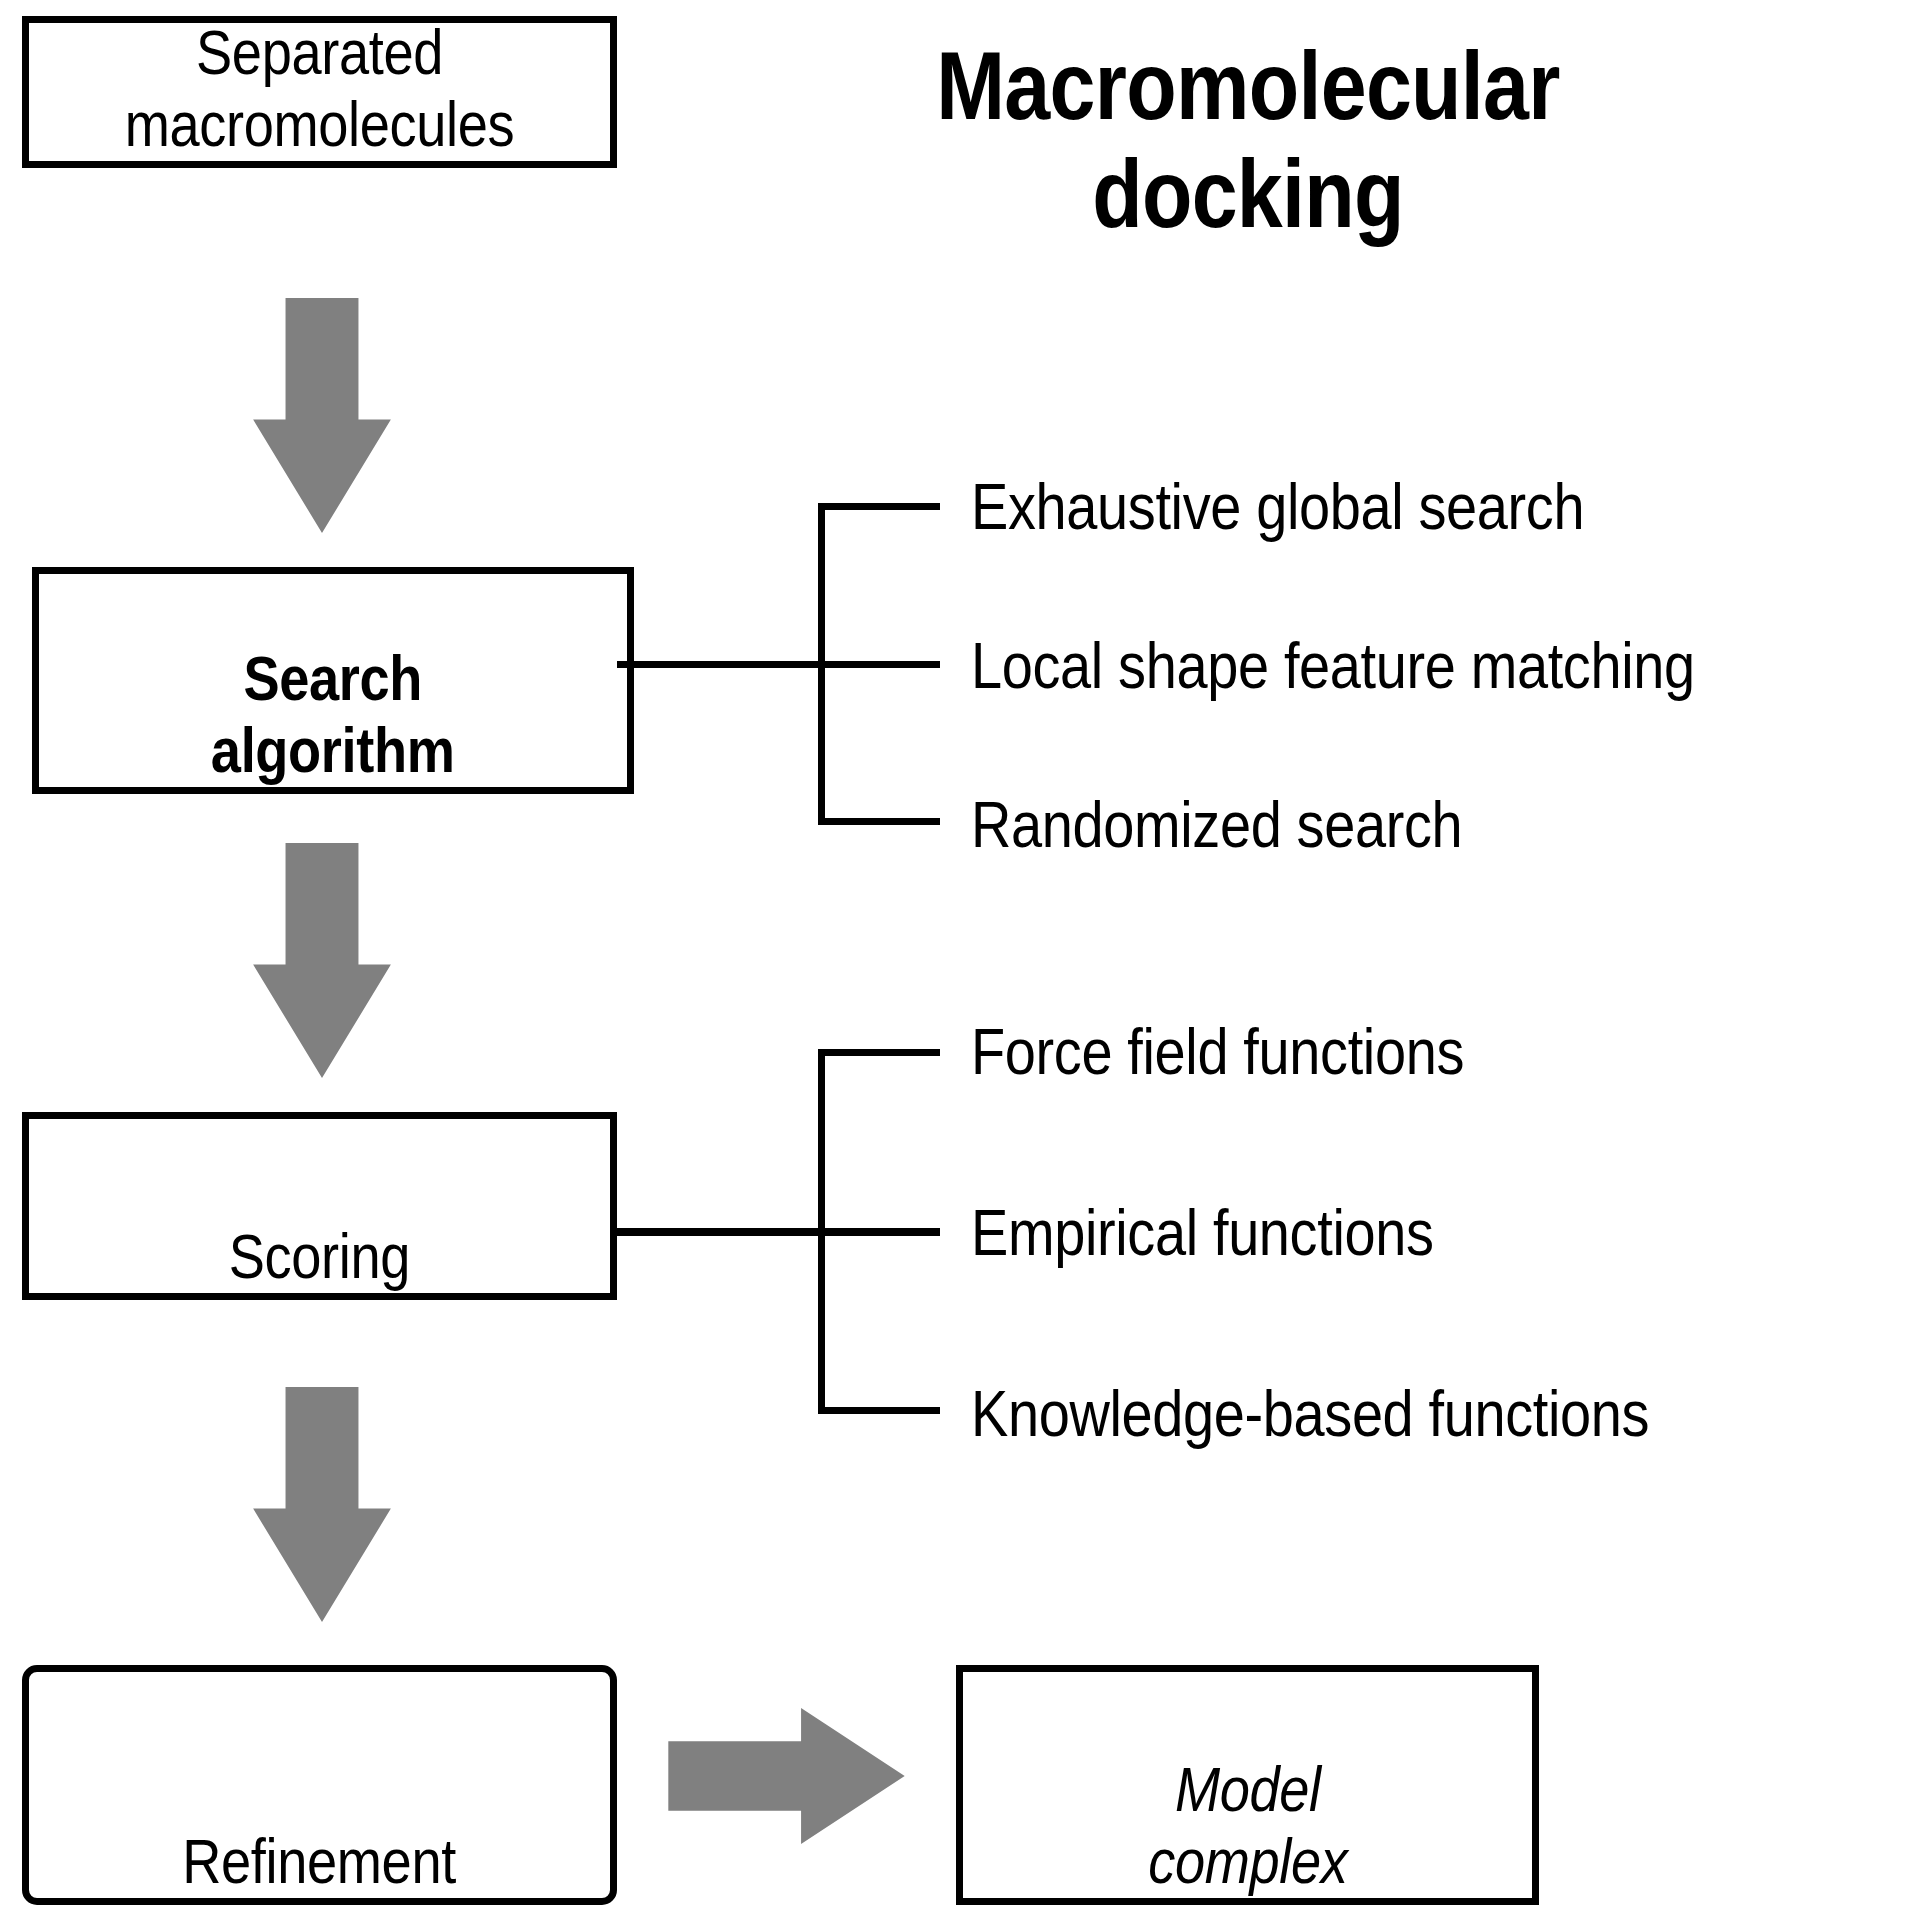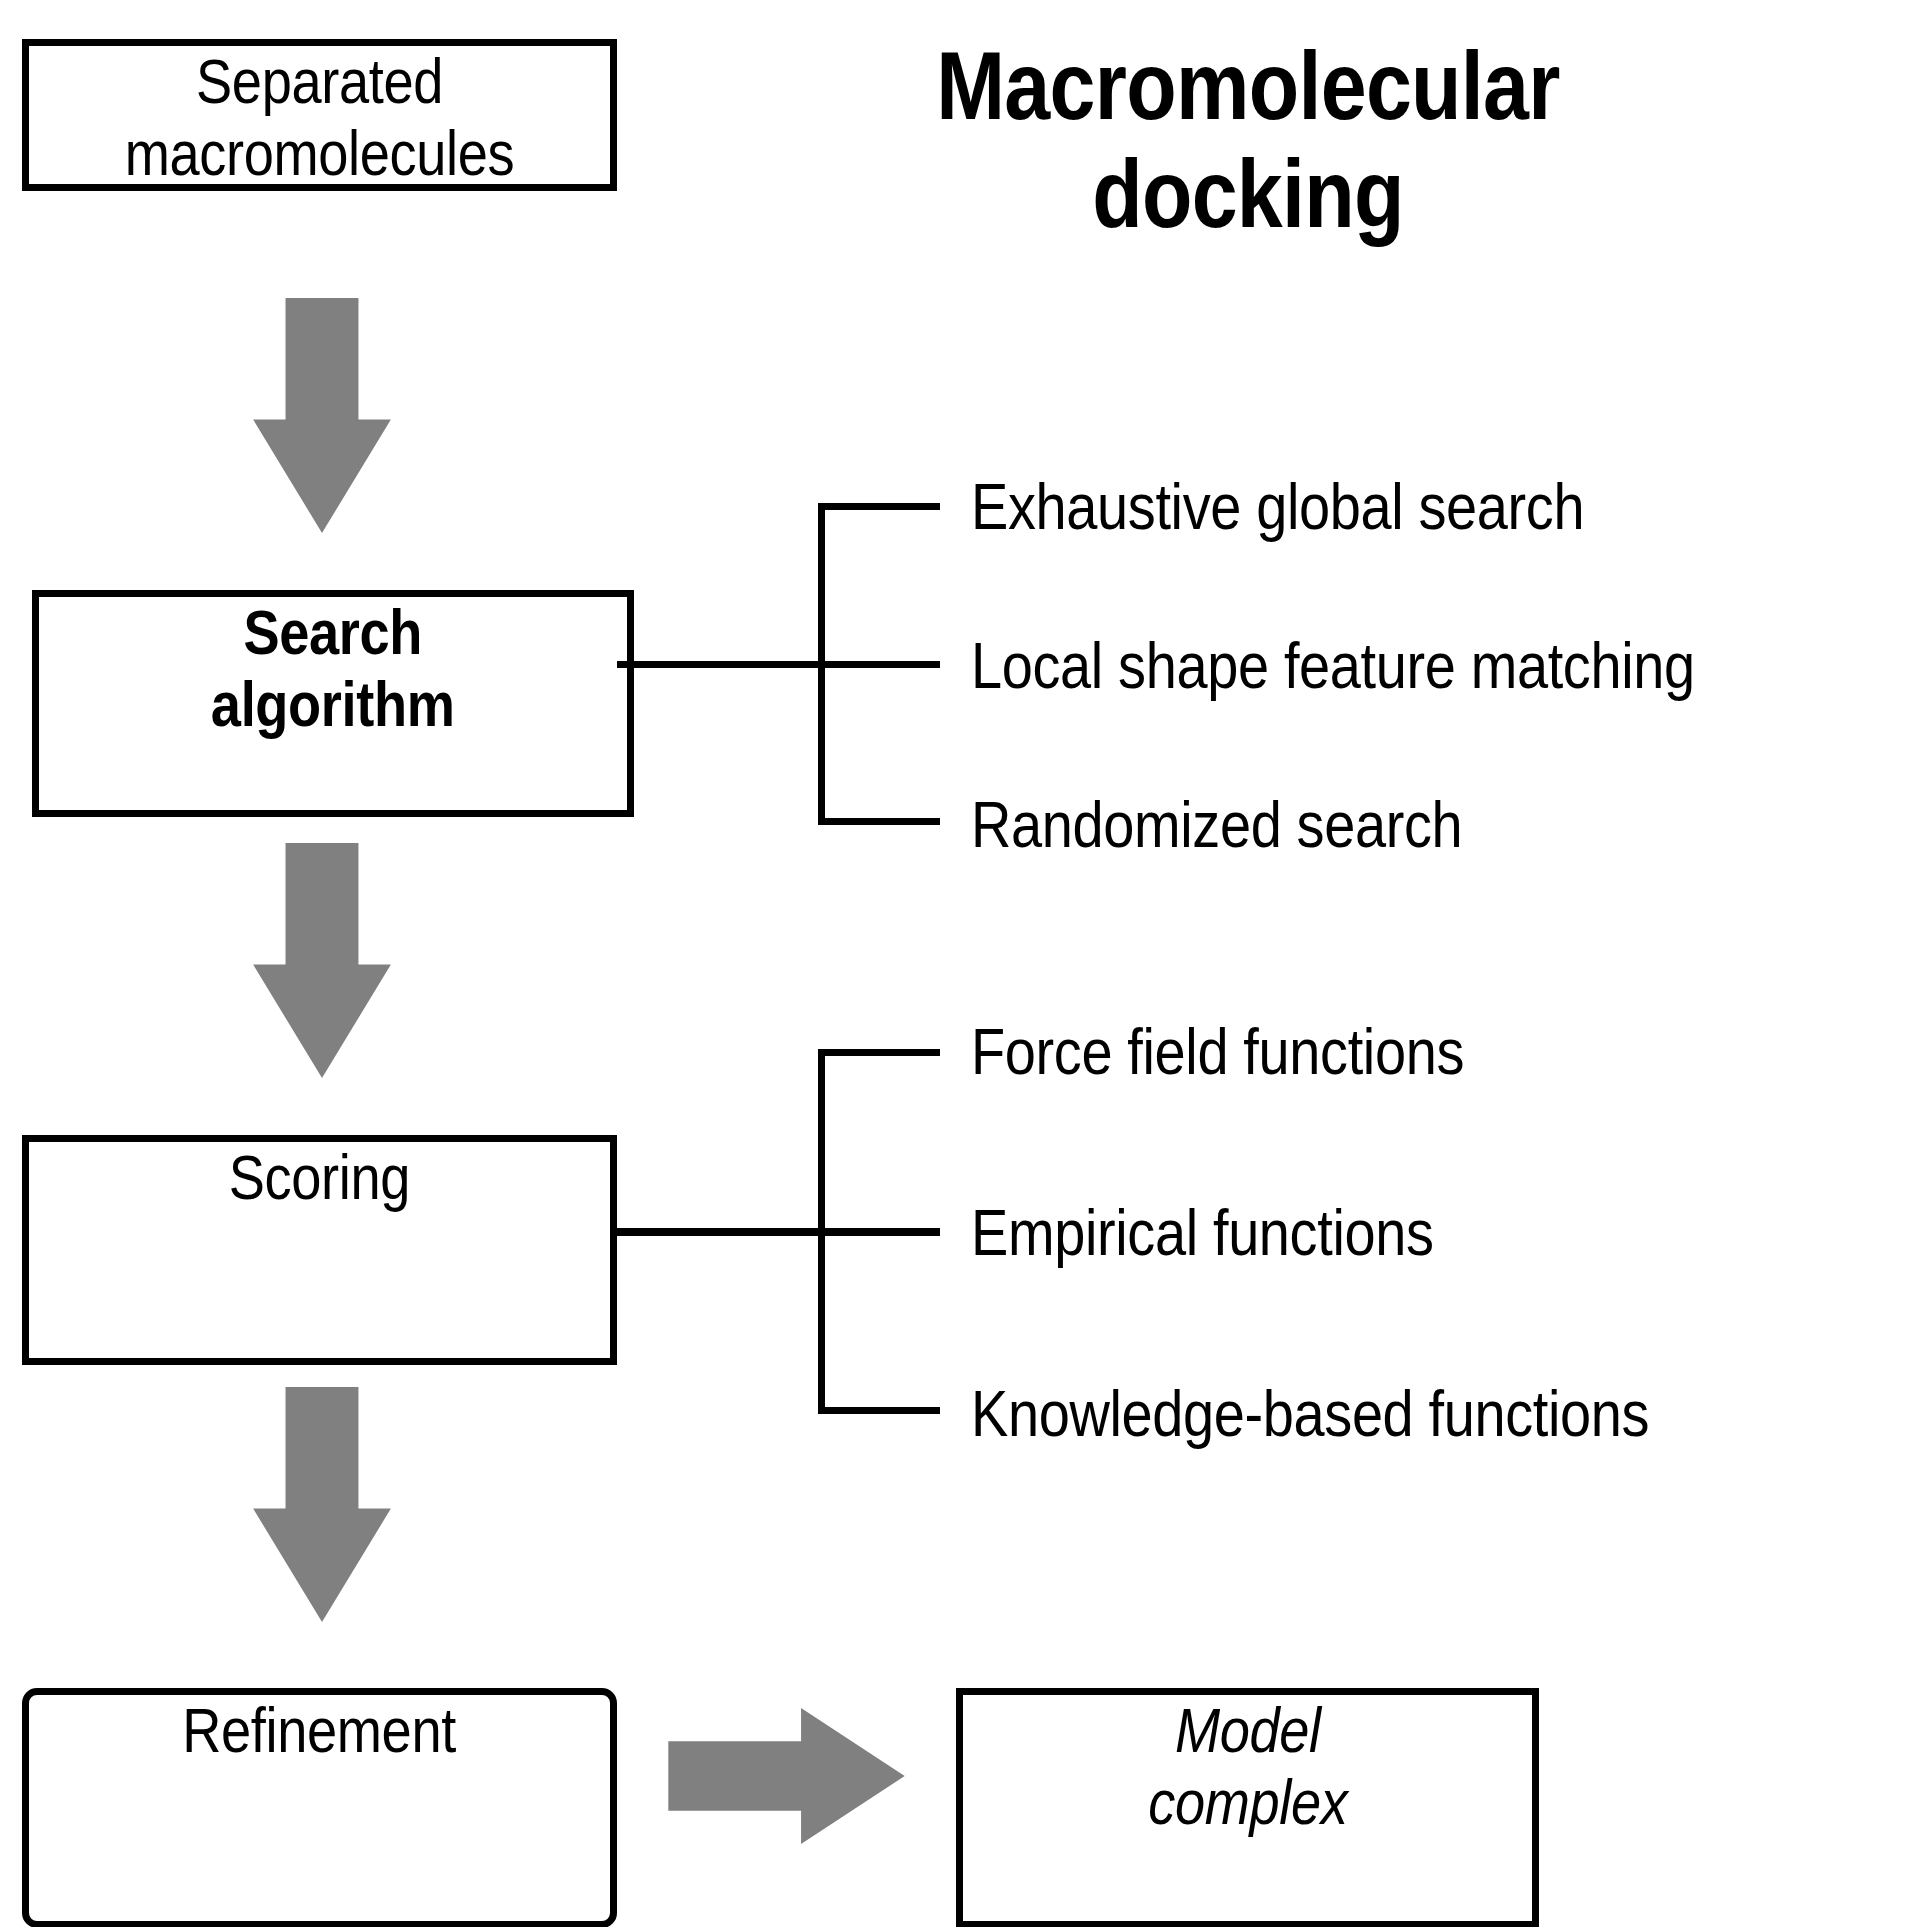--- a/index.html
+++ b/index.html
@@ -17,39 +17,38 @@
     overflow: hidden;
   }
 
   
   .box {
     position: absolute;
     box-sizing: border-box;
     border: 7.3px solid #000000;
     background: #ffffff;
     display: flex;
-    align-items: flex-start;
+    align-items: flex-end;
     justify-content: center;
     text-align: center;
-    margin-top: 23px;
   }
   .box .box-label {
     font-size: 63px;
     line-height: 1.14;
     color: #000000;
     letter-spacing: -0.4px;
     font-stretch: condensed;
     transform: scaleX(0.86);
     white-space: pre-line;
     display: block;
   }
 
   #box-separated        { left: 22px;   top: 16px;   width: 595px;  height: 152px; }
   #box-search           { left: 32px;   top: 567px;  width: 602px;  height: 227px; font-weight: bold; }
-  #box-scoring          { left: 22px;   top: 1112px; width: 595px;  height: 230px; }
+  #box-scoring          { left: 22px;   top: 1112px; width: 595px;  height: 188px; }
   #box-refinement       { left: 22px;   top: 1665px; width: 595px;  height: 240px; border-radius: 15px; }
   #box-model-complex    { left: 956px; top: 1665px; width: 583px;  height: 240px; font-style: italic; }
 
   
   #title {
     position: absolute;
     left: 762px;
     top: 32px;
     width: 972px;
     text-align: center;

